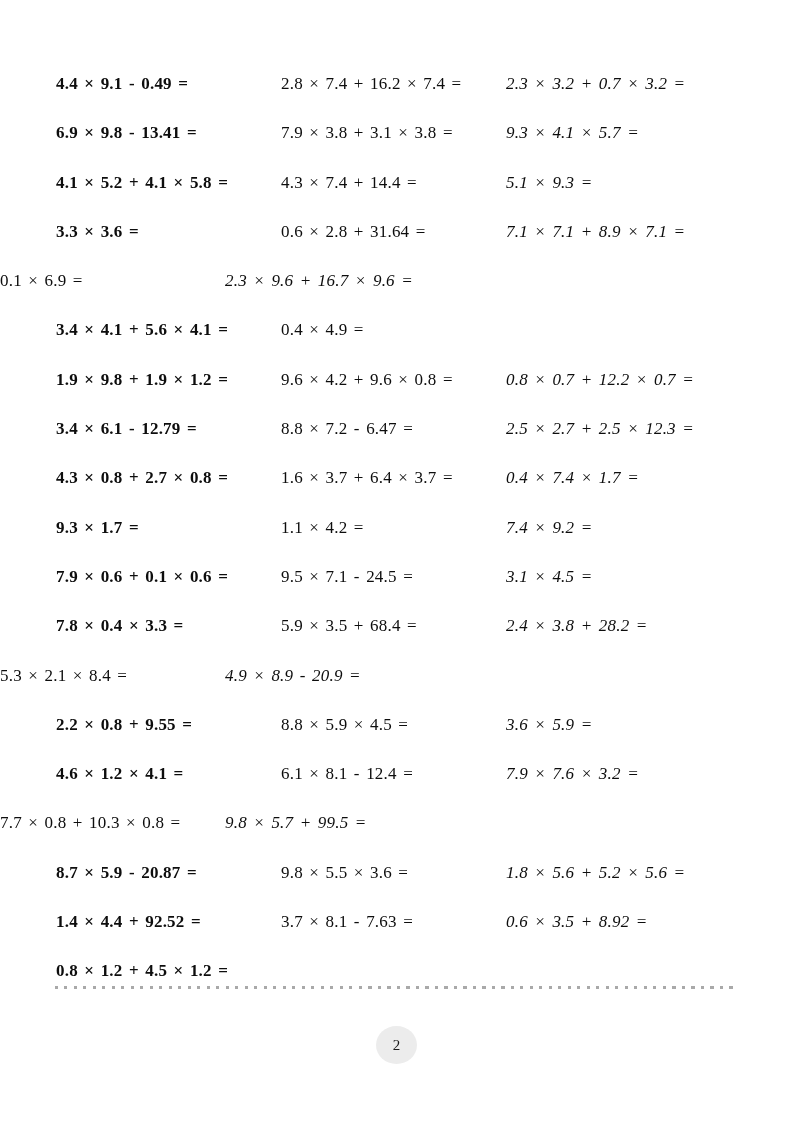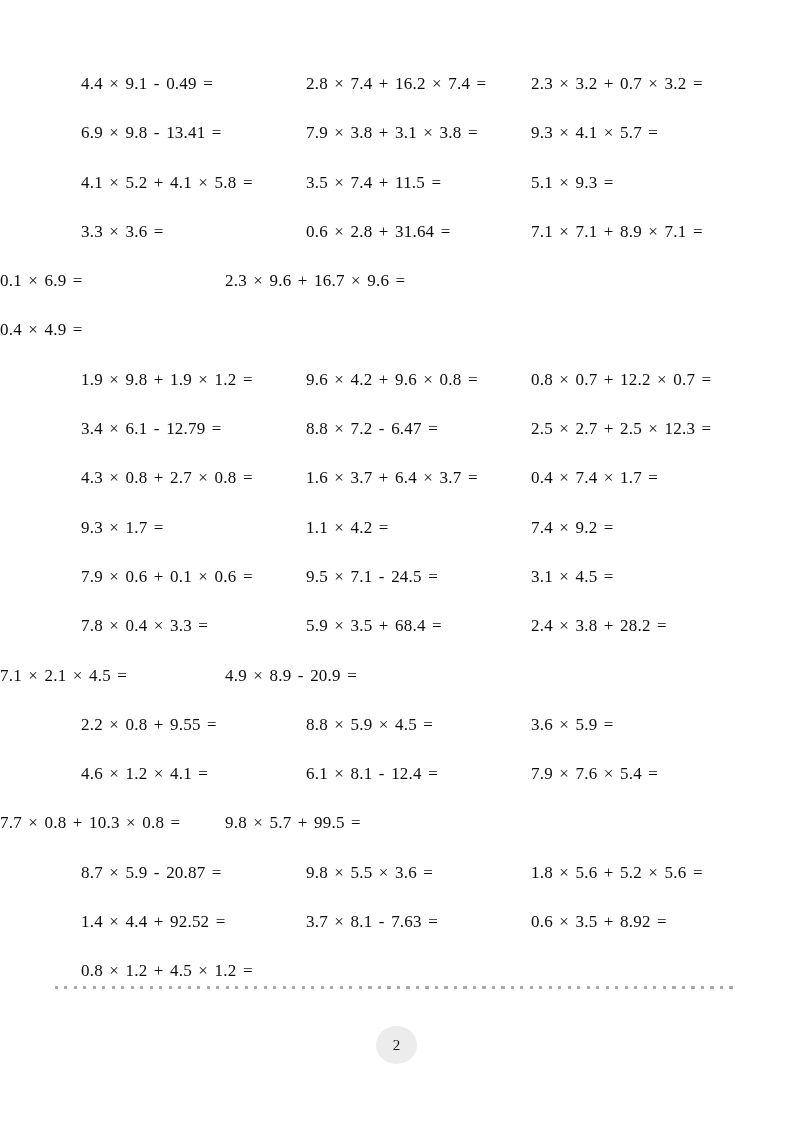--- a/index.html
+++ b/index.html
@@ -14,23 +14,23 @@
   }
   .rows { position: absolute; top: 75px; left: 0; width: 793px; }
   .row { display: flex; height: 49.3px; align-items: flex-start; }
   .cell {
     font-size: 17px;
     line-height: 18px;
     white-space: nowrap;
     letter-spacing: 0.2px;
     word-spacing: 2px;
   }
-  .c0 { margin-left: 81px; width: 225px; }
+  .c0 { margin-left: 56px; width: 225px; font-weight: bold; }
   .c1 { width: 225px; }
-  .c2 { width: 255px; }
+  .c2 { width: 255px; font-style: italic; }
   .dotted-divider {
     position: absolute;
     top: 986px;
     left: 55px;
     width: 682px;
     height: 3px;
     background: repeating-linear-gradient(90deg, #a9a9a9 0px, #a9a9a9 3px, transparent 3px, transparent 9.5px);
   }
   .page-badge {
     position: absolute;
@@ -57,33 +57,34 @@
       <span class="cell c1">2.8 × 7.4 + 16.2 × 7.4 =</span>
       <span class="cell c2">2.3 × 3.2 + 0.7 × 3.2 =</span>
     </div>
     <div class="row">
       <span class="cell c0">6.9 × 9.8 - 13.41 =</span>
       <span class="cell c1">7.9 × 3.8 + 3.1 × 3.8 =</span>
       <span class="cell c2">9.3 × 4.1 × 5.7 =</span>
     </div>
     <div class="row">
       <span class="cell c0">4.1 × 5.2 + 4.1 × 5.8 =</span>
-      <span class="cell c1">3.5 × 7.4 + 11.5 =</span>
+      <span class="cell c1">4.3 × 7.4 + 14.4 =</span>
       <span class="cell c2">5.1 × 9.3 =</span>
     </div>
     <div class="row">
       <span class="cell c0">3.3 × 3.6 =</span>
       <span class="cell c1">0.6 × 2.8 + 31.64 =</span>
       <span class="cell c2">7.1 × 7.1 + 8.9 × 7.1 =</span>
     </div>
     <div class="row">
       <span class="cell c1">0.1 × 6.9 =</span>
       <span class="cell c2">2.3 × 9.6 + 16.7 × 9.6 =</span>
     </div>
     <div class="row">
+      <span class="cell c0">3.4 × 4.1 + 5.6 × 4.1 =</span>
       <span class="cell c1">0.4 × 4.9 =</span>
     </div>
     <div class="row">
       <span class="cell c0">1.9 × 9.8 + 1.9 × 1.2 =</span>
       <span class="cell c1">9.6 × 4.2 + 9.6 × 0.8 =</span>
       <span class="cell c2">0.8 × 0.7 + 12.2 × 0.7 =</span>
     </div>
     <div class="row">
       <span class="cell c0">3.4 × 6.1 - 12.79 =</span>
       <span class="cell c1">8.8 × 7.2 - 6.47 =</span>
@@ -103,32 +104,32 @@
       <span class="cell c0">7.9 × 0.6 + 0.1 × 0.6 =</span>
       <span class="cell c1">9.5 × 7.1 - 24.5 =</span>
       <span class="cell c2">3.1 × 4.5 =</span>
     </div>
     <div class="row">
       <span class="cell c0">7.8 × 0.4 × 3.3 =</span>
       <span class="cell c1">5.9 × 3.5 + 68.4 =</span>
       <span class="cell c2">2.4 × 3.8 + 28.2 =</span>
     </div>
     <div class="row">
-      <span class="cell c1">7.1 × 2.1 × 4.5 =</span>
+      <span class="cell c1">5.3 × 2.1 × 8.4 =</span>
       <span class="cell c2">4.9 × 8.9 - 20.9 =</span>
     </div>
     <div class="row">
       <span class="cell c0">2.2 × 0.8 + 9.55 =</span>
       <span class="cell c1">8.8 × 5.9 × 4.5 =</span>
       <span class="cell c2">3.6 × 5.9 =</span>
     </div>
     <div class="row">
       <span class="cell c0">4.6 × 1.2 × 4.1 =</span>
       <span class="cell c1">6.1 × 8.1 - 12.4 =</span>
-      <span class="cell c2">7.9 × 7.6 × 5.4 =</span>
+      <span class="cell c2">7.9 × 7.6 × 3.2 =</span>
     </div>
     <div class="row">
       <span class="cell c1">7.7 × 0.8 + 10.3 × 0.8 =</span>
       <span class="cell c2">9.8 × 5.7 + 99.5 =</span>
     </div>
     <div class="row">
       <span class="cell c0">8.7 × 5.9 - 20.87 =</span>
       <span class="cell c1">9.8 × 5.5 × 3.6 =</span>
       <span class="cell c2">1.8 × 5.6 + 5.2 × 5.6 =</span>
     </div>

